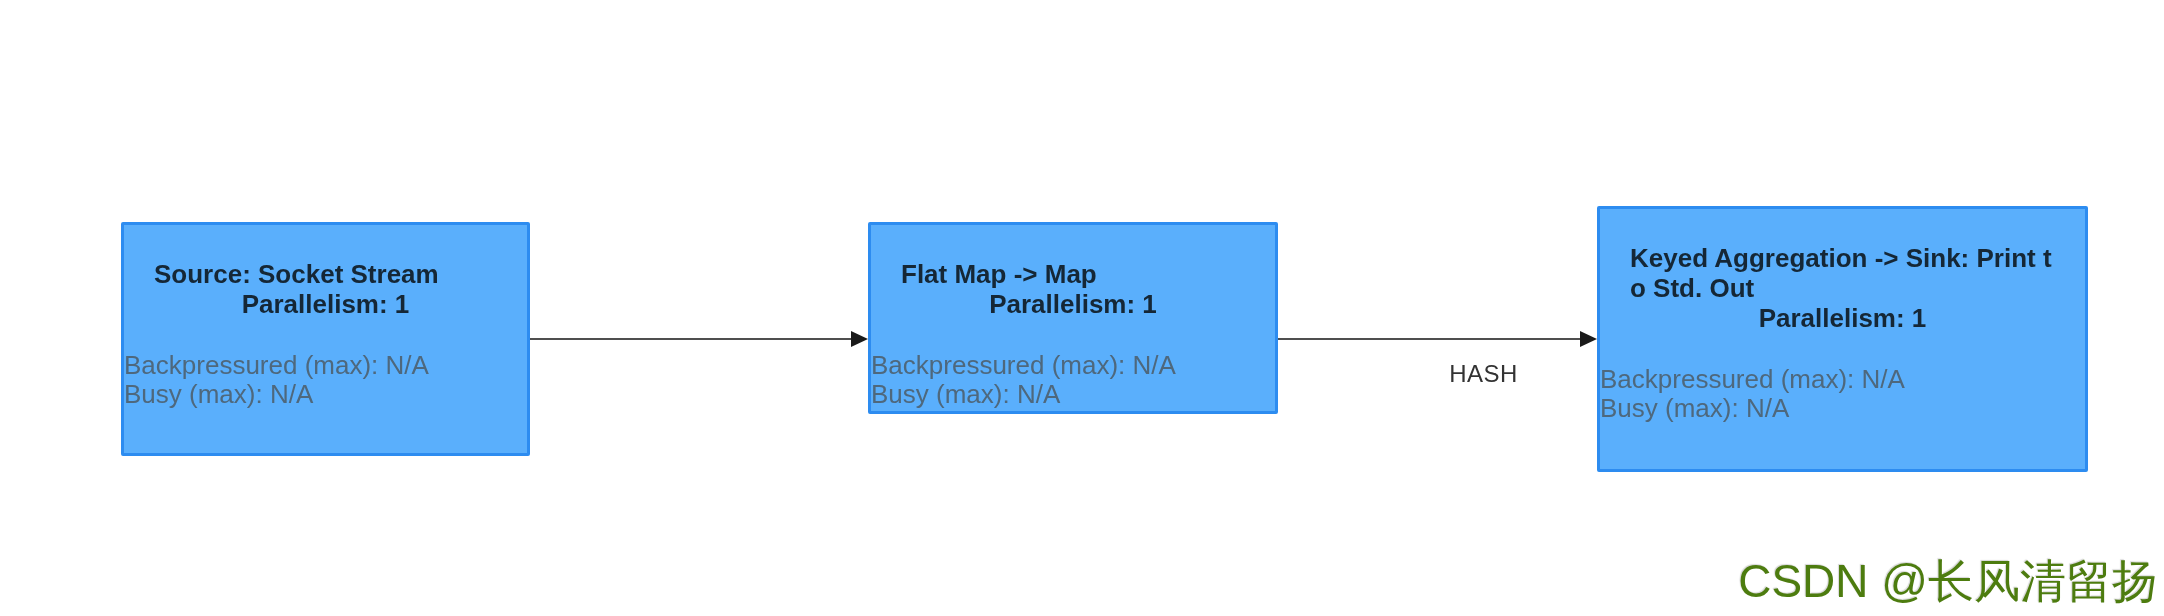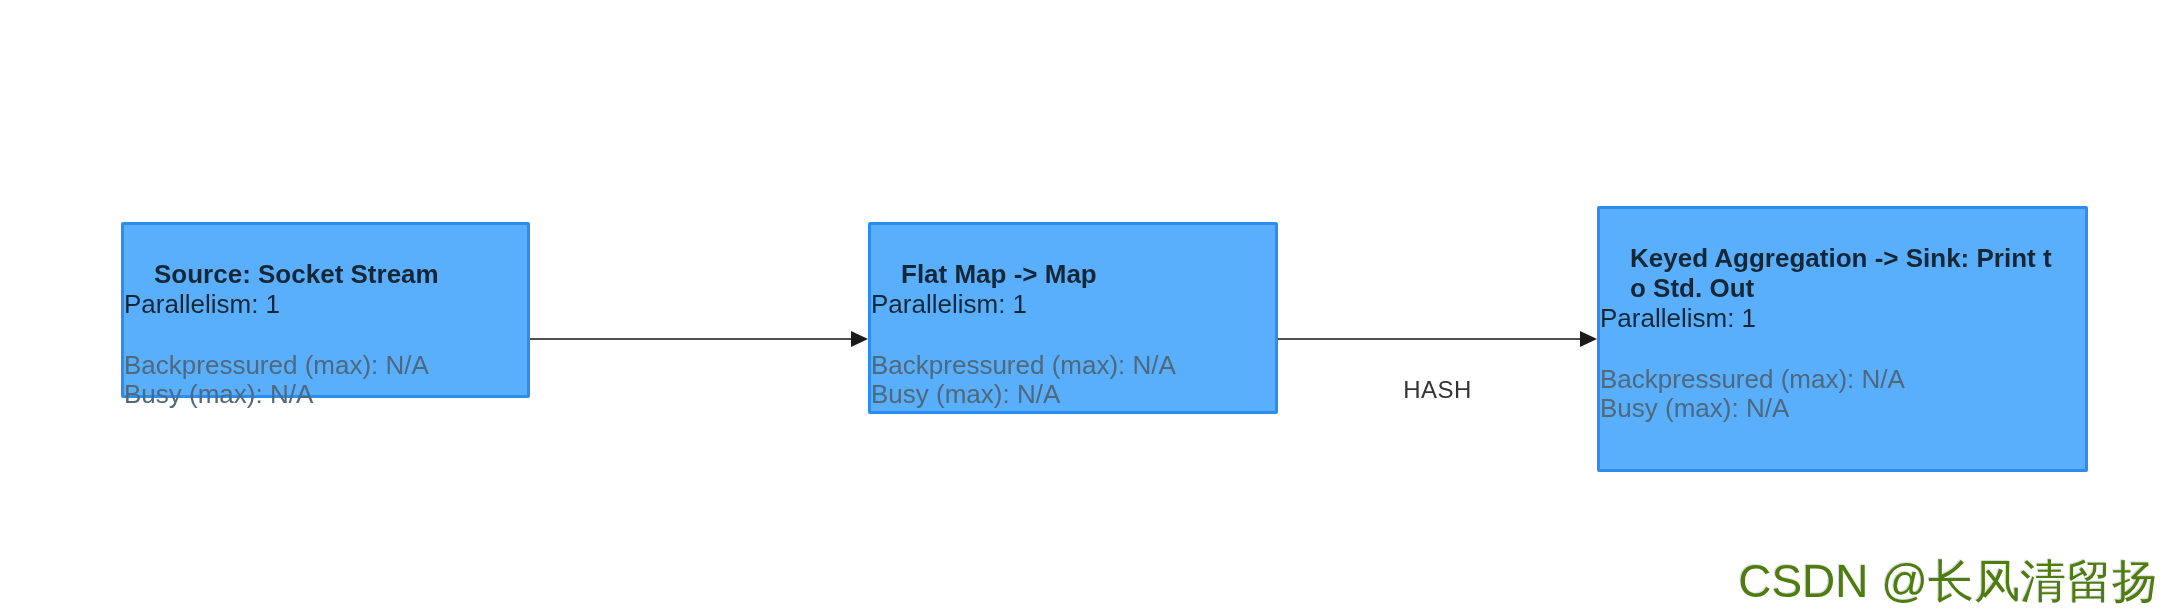--- a/index.html
+++ b/index.html
@@ -18,36 +18,37 @@
   
   .node {
     position: absolute;
     box-sizing: border-box;
     background: #5AAFFC;
     border: 3px solid #2D8CF0;
     border-radius: 2px;
     padding-top: 34px;
     cursor: pointer;
   }
-  .node-1 { left: 121px; top: 222px; width: 409px; height: 176px; }
+  .node-1 { left: 121px; top: 222px; width: 409px; height: 234px; }
   .node-2 { left: 868px; top: 222px; width: 410px; height: 192px; }
   .node-3 { left: 1597px; top: 206px; width: 491px; height: 266px; }
   .node-title {
     padding: 0 30px;
     text-align: left;
     font-size: 26px;
     line-height: 30px;
     font-weight: 600;
     color: #152736;
     word-break: break-all;
   }
   .node-parallelism {
+    text-align: center;
     font-size: 26px;
     line-height: 30px;
-    font-weight: 400;
+    font-weight: 700;
     color: #152736;
   }
   .node-metrics {
     margin-top: 32px;
     text-align: left;
     font-size: 26px;
     line-height: 29px;
     color: #4E687D;
   }
   
@@ -72,21 +73,21 @@
   .edge-arrow-2 { left: 1580px; }
   .edge-label {
     position: absolute;
     top: 360px;
     text-align: center;
     font-size: 24px;
     letter-spacing: 0.5px;
     color: #333333;
   }
   .edge-label-1 { left: 530px; width: 338px; }
-  .edge-label-2 { left: 1278px; width: 319px; margin-top: 16px; }
+  .edge-label-2 { left: 1324px; width: 319px; }
   
   .watermark {
     position: absolute;
     top: 551px;
     right: 6px;
     font-size: 46px;
     color: #4d7c0f;
     text-shadow: 1px 1px 1px #ffffff, -1px -1px 1px #d6d6d6;
     white-space: nowrap;
   }

